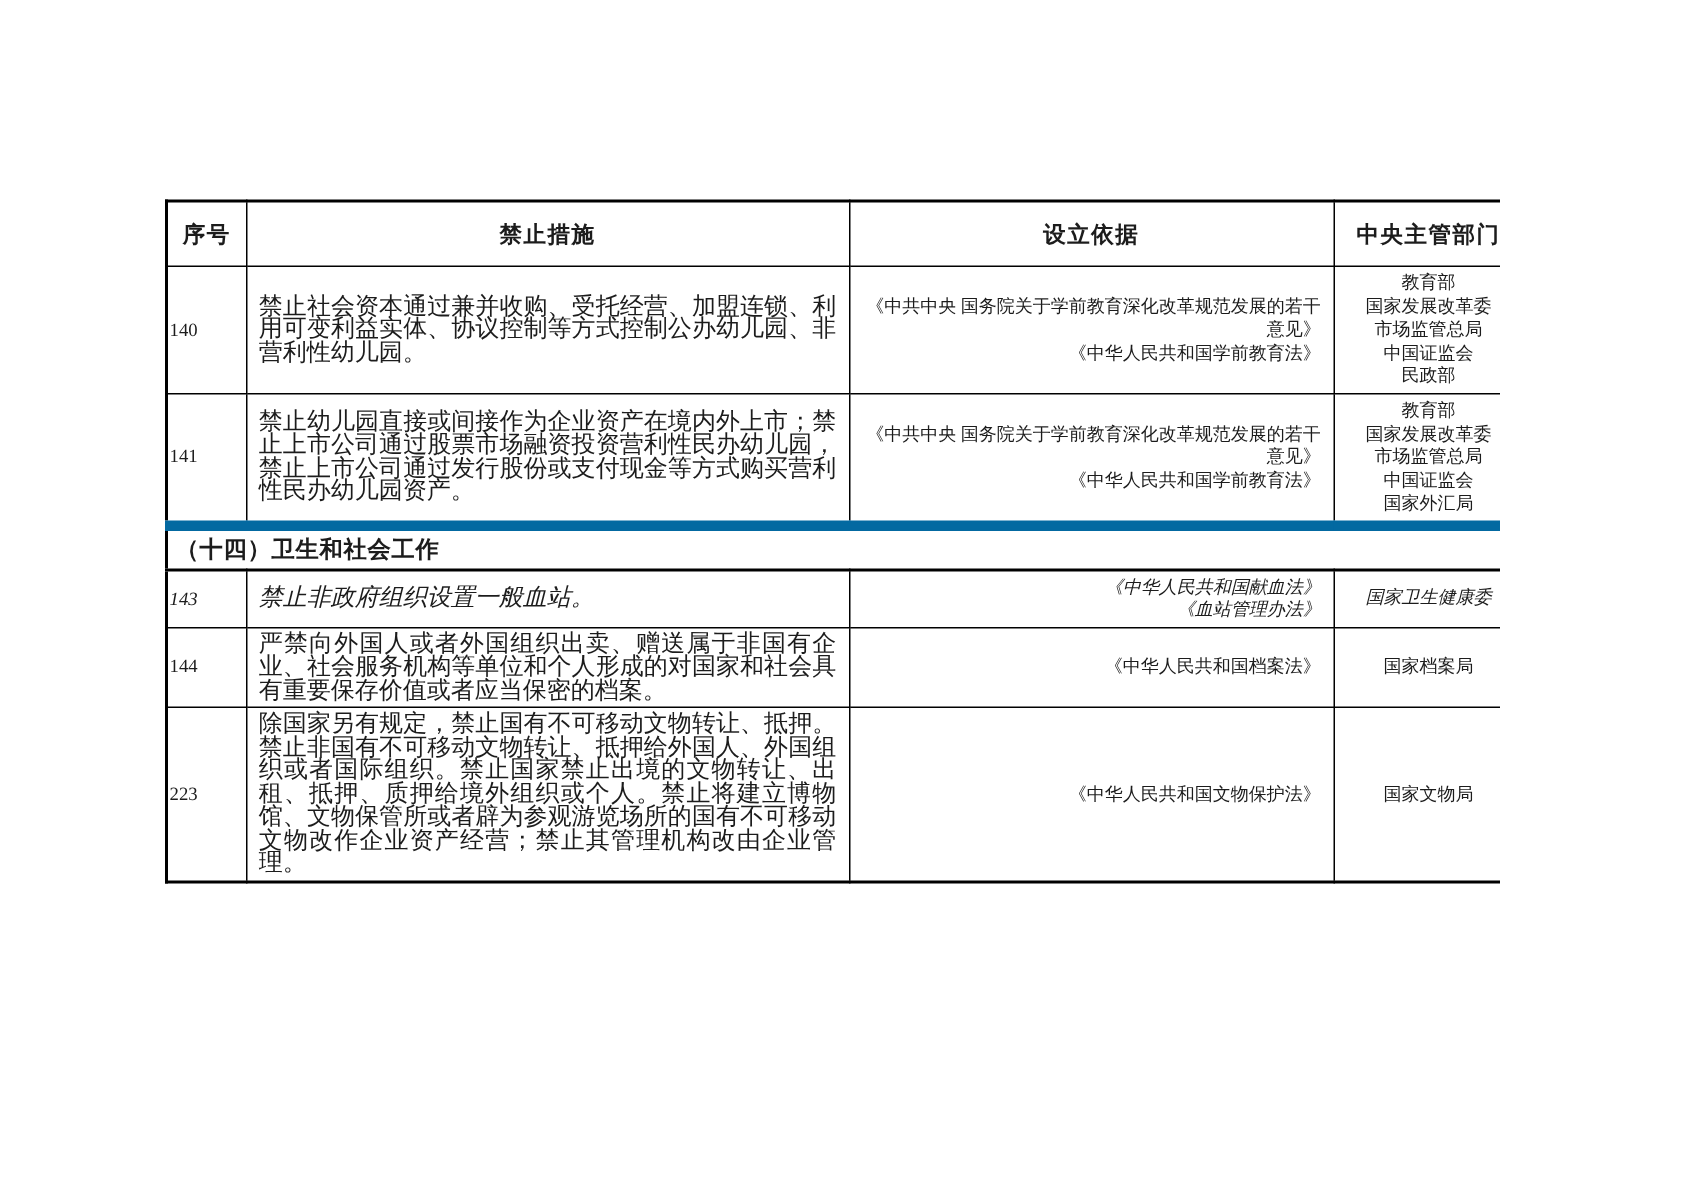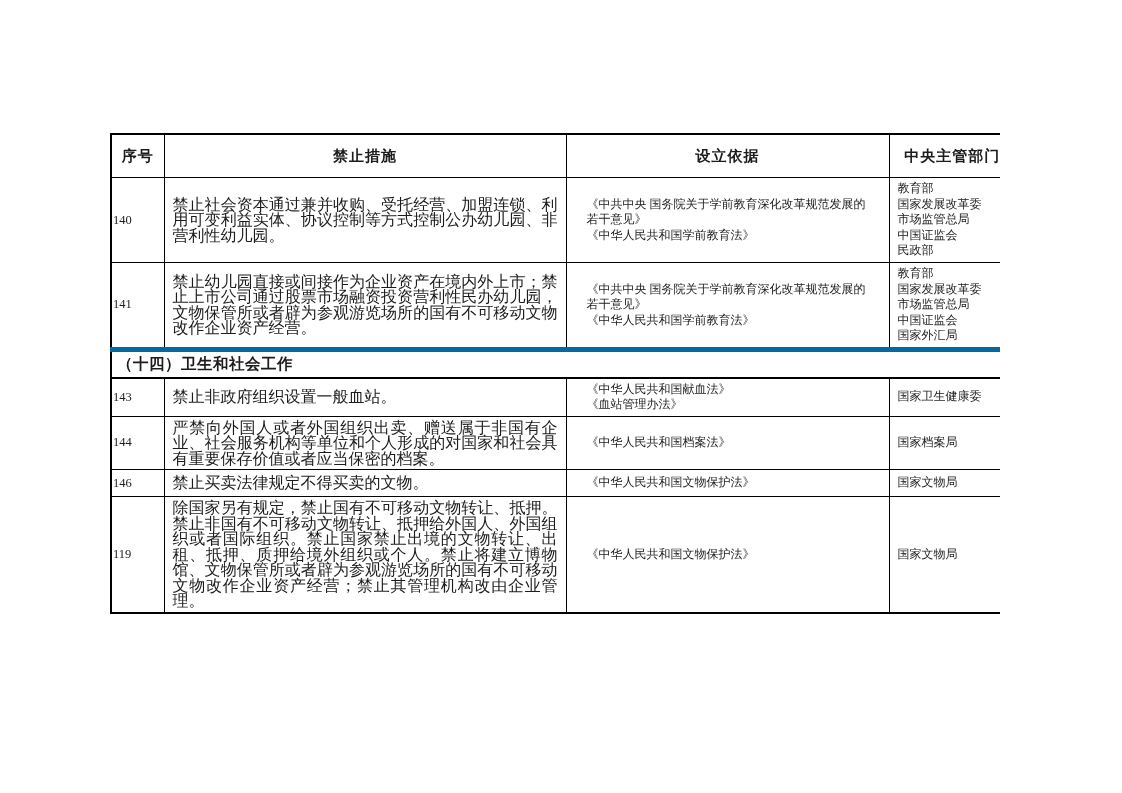--- a/index.html
+++ b/index.html
@@ -43,35 +43,35 @@
     font-family: "Liberation Serif", serif;
   }
   .measure-cell {
     padding: 3px 8px;
     font-size: 16px;
     line-height: 15.5px;
     text-align: justify;
     text-justify: inter-character;
   }
   .basis-cell {
-    padding: 3px 20px;
+    padding: 3px 8px;
     font-size: 12px;
     line-height: 15.5px;
     white-space: pre-line;
-    text-align: left;
+    text-align: right;
   }
   .dept-cell {
     padding: 3px 8px;
     font-size: 12px;
     line-height: 15.5px;
     white-space: pre-line;
-    text-align: left;
+    text-align: center;
   }
   tr.section-row td {
-    border-top: 5px solid #0369a1;
+    border-top: 7px solid #0369a1;
     border-bottom: 2px solid #000;
   }
   .section-cell {
     font-family: "Liberation Sans", "DejaVu Sans", sans-serif;
     font-weight: bold;
     font-size: 15.5px;
     padding: 2px 0 2px 5px;
     text-align: left;
     letter-spacing: 0.5px;
   }
@@ -112,53 +112,47 @@
           <td class="basis-cell">《中共中央 国务院关于学前教育深化改革规范发展的若干意见》
 《中华人民共和国学前教育法》</td>
           <td class="dept-cell">教育部
 国家发展改革委
 市场监管总局
 中国证监会
 民政部</td>
         </tr>
         <tr style="height: 81px;">
           <td class="no-cell">141</td>
-          <td class="measure-cell">禁止幼儿园直接或间接作为企业资产在境内外上市；禁止上市公司通过股票市场融资投资营利性民办幼儿园，文物保管所或者辟为参观游览场所的国有不可移动文物改作企业资产经营。</td>
+          <td class="measure-cell">禁止幼儿园直接或间接作为企业资产在境内外上市；禁止上市公司通过股票市场融资投资营利性民办幼儿园，禁止上市公司通过发行股份或支付现金等方式购买营利性民办幼儿园资产。</td>
           <td class="basis-cell">《中共中央 国务院关于学前教育深化改革规范发展的若干意见》
 《中华人民共和国学前教育法》</td>
           <td class="dept-cell">教育部
 国家发展改革委
 市场监管总局
 中国证监会
 国家外汇局</td>
         </tr>
         <tr class="section-row" style="height: 28px;">
           <td colspan="4" class="section-cell">（十四）卫生和社会工作</td>
         </tr>
-        <tr style="height: 38px;">
+        <tr style="height: 38px; font-style: italic;">
           <td class="no-cell">143</td>
           <td class="measure-cell">禁止非政府组织设置一般血站。</td>
           <td class="basis-cell">《中华人民共和国献血法》
 《血站管理办法》</td>
           <td class="dept-cell">国家卫生健康委</td>
         </tr>
         <tr style="height: 47px;">
           <td class="no-cell">144</td>
           <td class="measure-cell">严禁向外国人或者外国组织出卖、赠送属于非国有企业、社会服务机构等单位和个人形成的对国家和社会具有重要保存价值或者应当保密的档案。</td>
           <td class="basis-cell">《中华人民共和国档案法》</td>
           <td class="dept-cell">国家档案局</td>
         </tr>
-        <tr style="height: 27px;">
-          <td class="no-cell">146</td>
-          <td class="measure-cell">禁止买卖法律规定不得买卖的文物。</td>
-          <td class="basis-cell">《中华人民共和国文物保护法》</td>
-          <td class="dept-cell">国家文物局</td>
-        </tr>
         <tr style="height: 84px;">
-          <td class="no-cell">119</td>
+          <td class="no-cell">223</td>
           <td class="measure-cell">除国家另有规定，禁止国有不可移动文物转让、抵押。禁止非国有不可移动文物转让、抵押给外国人、外国组织或者国际组织。禁止国家禁止出境的文物转让、出租、抵押、质押给境外组织或个人。禁止将建立博物馆、文物保管所或者辟为参观游览场所的国有不可移动文物改作企业资产经营；禁止其管理机构改由企业管理。</td>
           <td class="basis-cell">《中华人民共和国文物保护法》</td>
           <td class="dept-cell">国家文物局</td>
         </tr>
       </tbody>
   </table>
 
 
 </div>
 

